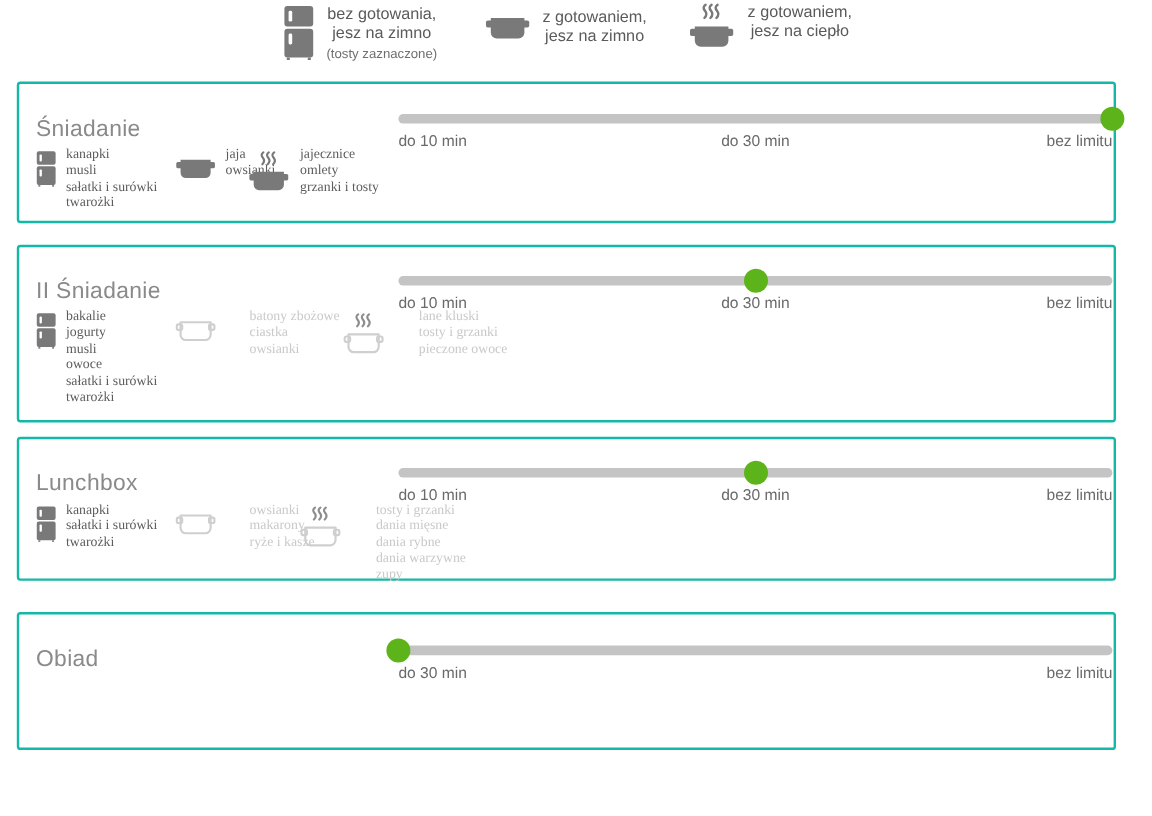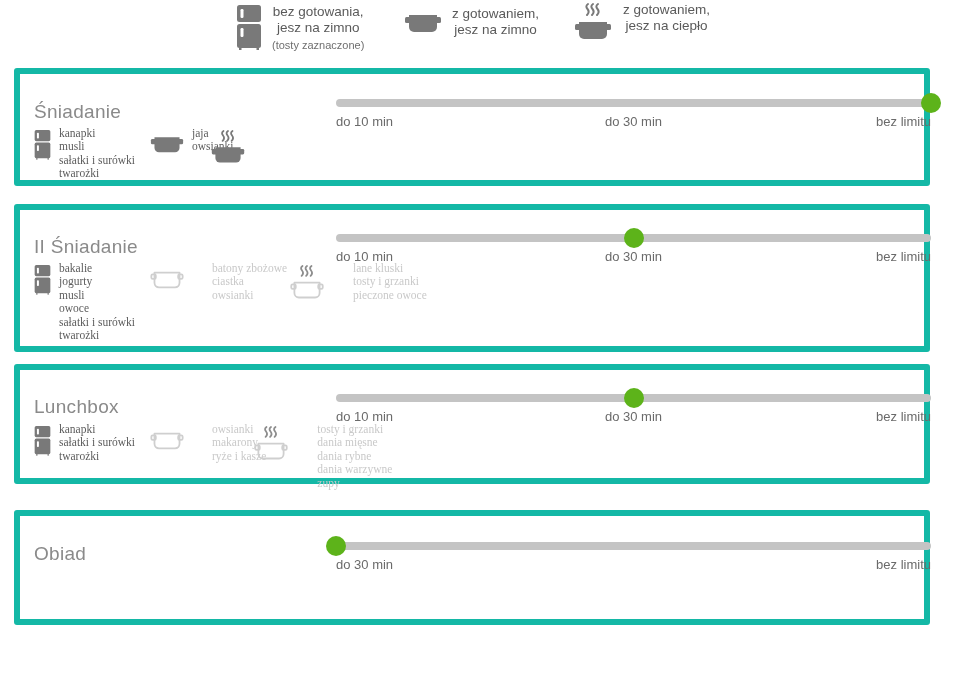--- a/index.html
+++ b/index.html
@@ -16,21 +16,21 @@
   .legend-item .ic{flex:0 0 auto;}
   .legend-text{margin-left:10px;color:#5a5a5a;font-size:13.5px;line-height:16px;white-space:nowrap;}
   .legend-text .sub{font-size:11px;color:#6f6f6f;display:block;margin-top:1px;}
   .lg1{left:236px;top:4px;}
   .lg2{left:404px;top:6px;}
   .lg3{left:573px;top:2px;}
 
   
   .card{
     position:absolute;left:14px;width:916px;
-    background:#fff;border:6px solid #14b8a6;border-radius:3px;
+    background:#fff;border:2px solid #14b8a6;border-radius:3px;
     box-sizing:border-box;
   }
   .card-title{
     position:absolute;left:14px;color:#8a8a8a;
     font-size:19px;font-weight:400;letter-spacing:.3px;white-space:nowrap;
   }
 
   
   .groups{position:absolute;left:14px;display:flex;align-items:flex-start;font-family:Liberation Serif, serif;}
   .group{display:flex;align-items:flex-start;}
@@ -156,20 +156,25 @@
          <g stroke="#797979" stroke-width="2" fill="none" stroke-linecap="round">
        <path d="M14 13 q3 -3 0.5 -6 q-2.5 -3 0.5 -5"></path>
        <path d="M19 13 q3 -3 0.5 -6 q-2.5 -3 0.5 -5"></path>
        <path d="M24 13 q3 -3 0.5 -6 q-2.5 -3 0.5 -5"></path>
      </g>
          <rect x="2" y="22" width="6" height="6" rx="1.5" fill="#797979"></rect>
          <rect x="32" y="22" width="6" height="6" rx="1.5" fill="#797979"></rect>
          <path d="M6 20 H34 V32 a5 5 0 0 1 -5 5 H11 a5 5 0 0 1 -5 -5 Z" fill="#797979"></path>
        </svg>
             </span>
+            <div class="items on">
+              <div>jajecznice</div>
+              <div>omlety</div>
+              <div>grzanki i tosty</div>
+            </div>
           </div>
         </div>
         <div class="slider" style="left: 316px; top: 18px; width: 595px;">
           <div class="track"></div>
           <div class="knob" style="left: 100%;"></div>
           <div class="ticks">
             <span class="tick start">do 10 min</span>
             <span class="tick mid">do 30 min</span>
             <span class="tick end">bez limitu</span>
           </div>

